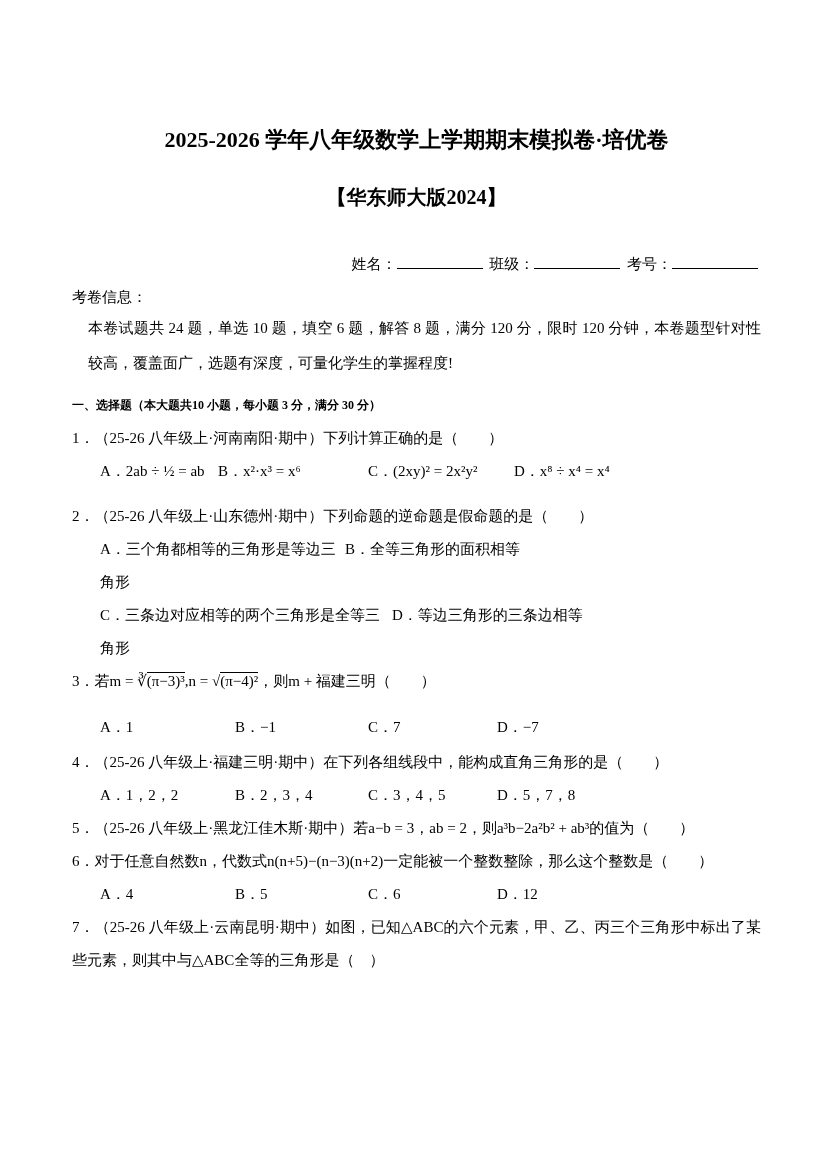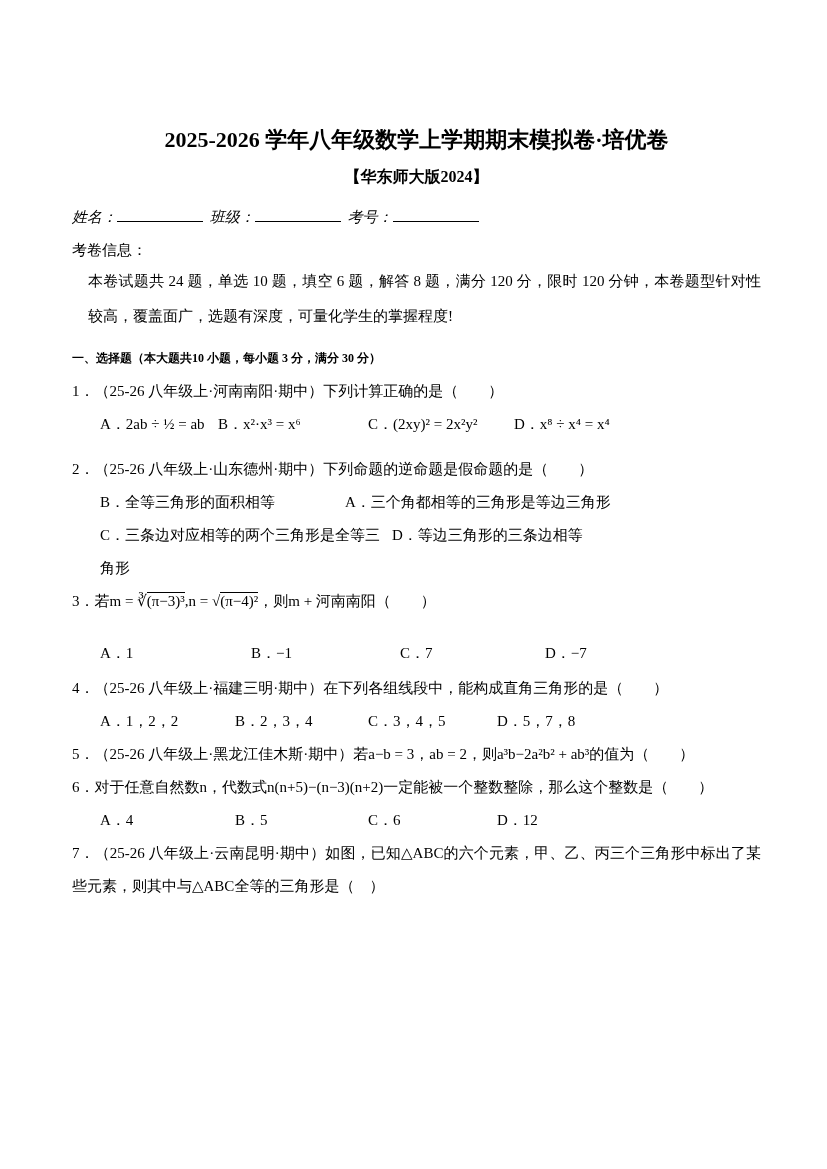--- a/index.html
+++ b/index.html
@@ -15,33 +15,32 @@
     overflow: hidden;
   }
   .title {
     margin: 0;
     font-size: 22px;
     font-weight: 700;
     line-height: 28px;
     text-align: center;
   }
   .edition {
-    margin: 12px 0 0 0;
-    font-size: 16px;
+    margin: 32px 0 0 0;
+    font-size: 20px;
     font-weight: 700;
     line-height: 22px;
     text-align: center;
   }
   .name-row {
-    margin-top: 18px;
+    margin-top: 45px;
     font-size: 15px;
     line-height: 20px;
-    text-align: left;
+    text-align: right;
     white-space: nowrap;
-    font-style: italic;
   }
   .blank {
     display: inline-block;
     width: 86px;
     height: 15px;
     border-bottom: 1px solid #000;
     margin-right: 3px;
     vertical-align: baseline;
   }
   .info-head {
@@ -61,21 +60,21 @@
     font-weight: 700;
     line-height: 33px;
   }
   .stem {
     margin: 0;
     font-size: 15px;
     line-height: 33px;
   }
   .stem.justify { text-align: justify; }
   .mt12 { margin-top: 12px; }
-  .mt3  { margin-top: 19px; gap: 16px; }
+  .mt3  { margin-top: 13px; }
   .mt2  { margin-top: 2px; }
   .opts4 {
     padding-left: 28px;
     display: grid;
     grid-template-columns: 135px 133px 129px auto;
     font-size: 15px;
     line-height: 33px;
   }
   .opts4.q1 { grid-template-columns: 118px 150px 146px auto; font-family: Liberation Serif, serif; }
   .opts2 {
@@ -112,29 +111,29 @@
   <p class="stem">1．（25-26 八年级上·河南南阳·期中）下列计算正确的是（　　）</p>
   <div class="opts4 q1">
     <span>A．2ab ÷ ½ = ab</span>
     <span>B．x²·x³ = x⁶</span>
     <span>C．(2xy)² = 2x²y²</span>
     <span>D．x⁸ ÷ x⁴ = x⁴</span>
   </div>
 
   <p class="stem mt12">2．（25-26 八年级上·山东德州·期中）下列命题的逆命题是假命题的是（　　）</p>
   <div class="opts2 l1">
+    <span>A．三个角都相等的三角形是等边三角形</span>
     <span>B．全等三角形的面积相等</span>
-    <span>A．三个角都相等的三角形是等边三角形</span>
   </div>
   <div class="opts2 l2">
     <span>C．三条边对应相等的两个三角形是全等三角形</span>
     <span>D．等边三角形的三条边相等</span>
   </div>
 
-  <p class="stem"><span>3．若m = </span><span>∛</span><span class="radicand">(π−3)³</span><span>,n = </span><span>√</span><span class="radicand">(π−4)²</span><span>，则m + 河南南阳（　　）</span></p>
+  <p class="stem"><span>3．若m = </span><span>∛</span><span class="radicand">(π−3)³</span><span>,n = </span><span>√</span><span class="radicand">(π−4)²</span><span>，则m + 福建三明（　　）</span></p>
   <div class="opts4 mt3">
     <span>A．1</span>
     <span>B．−1</span>
     <span>C．7</span>
     <span>D．−7</span>
   </div>
 
   <p class="stem mt2">4．（25-26 八年级上·福建三明·期中）在下列各组线段中，能构成直角三角形的是（　　）</p>
   <div class="opts4">
     <span>A．1，2，2</span>

